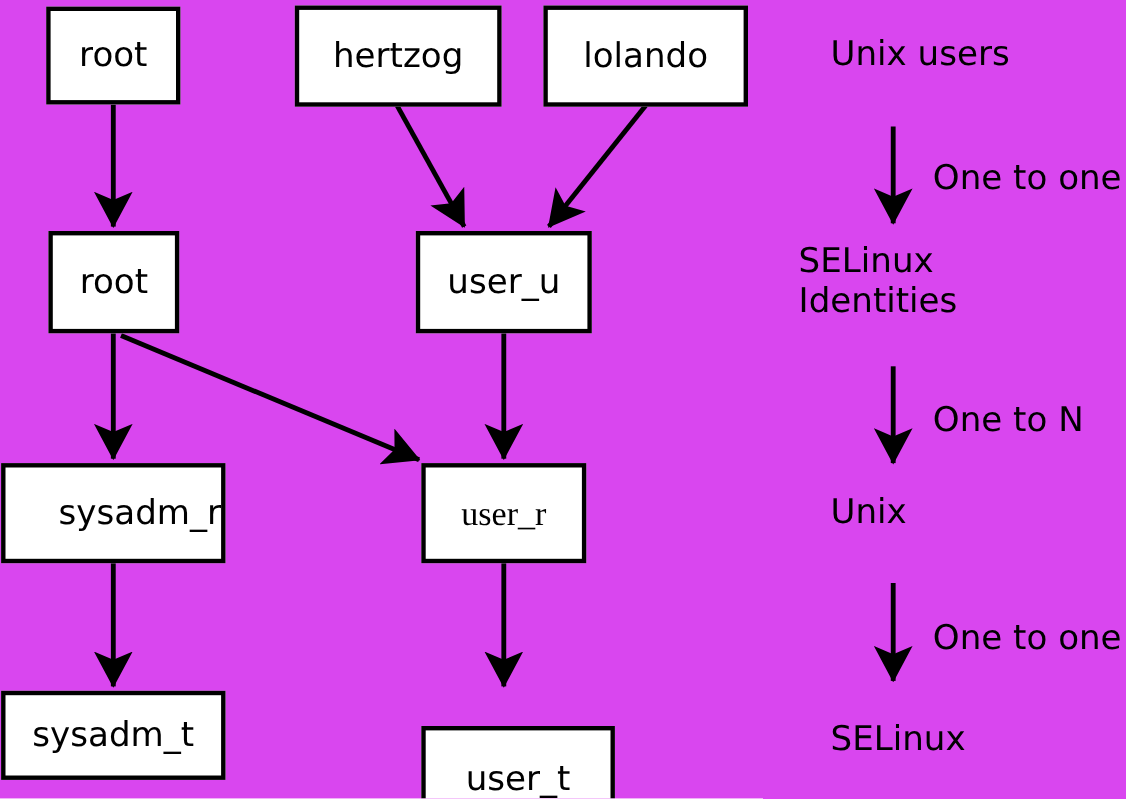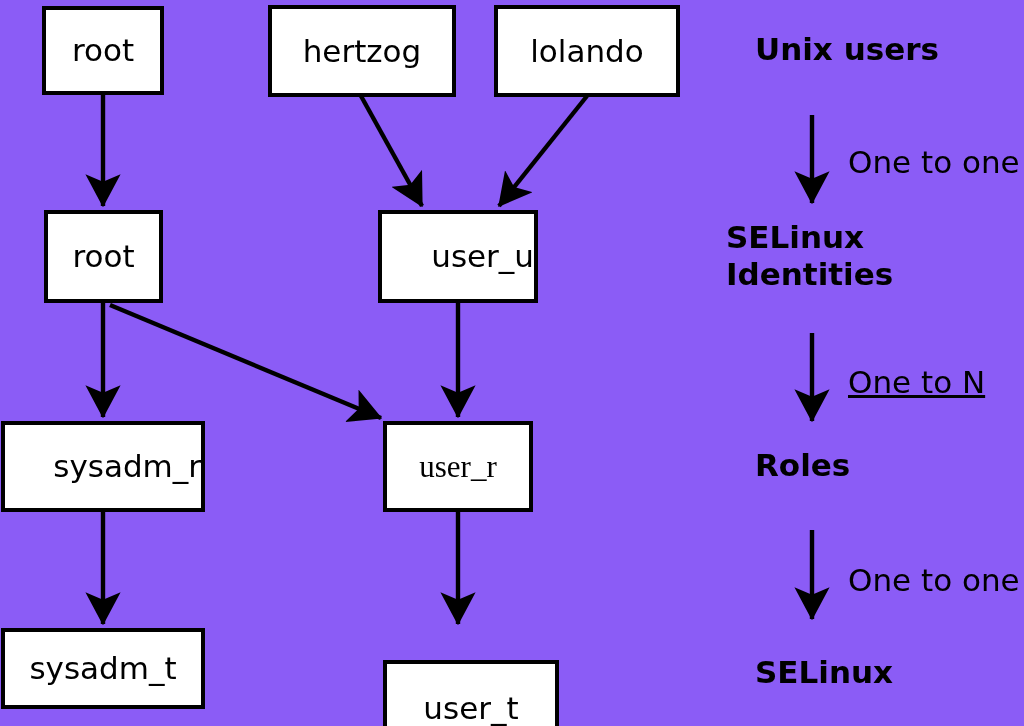--- a/index.html
+++ b/index.html
@@ -4,21 +4,21 @@
 <style>
   html, body {
     margin: 0;
     padding: 0;
     background: #ffffff;
   }
   .stage {
     position: relative;
     width: 1024px;
     height: 726px;
-    background: #8b5cf6;
+    background: #d946ef;
     font-family: "DejaVu Sans", "Liberation Sans", sans-serif;
     color: #000000;
     overflow: hidden;
   }
   svg.edges {
     position: absolute;
     left: 0;
     top: 0;
     width: 1024px;
     height: 726px;
@@ -32,37 +32,37 @@
     align-items: center;
     justify-content: center;
     font-size: 31px;
     line-height: 1;
     white-space: nowrap;
   }
   #n-unix-root    { left: 42px;  top: 6px;   width: 122px; height: 89px; }
   #n-hertzog      { left: 268px; top: 5px;   width: 188px; height: 92px; }
   #n-lolando      { left: 494px; top: 5px;   width: 186px; height: 92px; }
   #n-selinux-root { left: 44px;  top: 210px; width: 119px; height: 93px; }
-  #n-user-u       { left: 378px; top: 210px; width: 160px; height: 93px; justify-content: flex-end; }
+  #n-user-u       { left: 378px; top: 210px; width: 160px; height: 93px; }
   #n-sysadm-r     { left: 1px;   top: 421px; width: 204px; height: 91px; justify-content: flex-end; }
   #n-user-r       { left: 383px; top: 421px; width: 150px; height: 91px; font-family: Liberation Serif, serif; }
   #n-sysadm-t     { left: 1px;   top: 628px; width: 204px; height: 81px; }
   #n-user-t       { left: 383px; top: 628px; width: 176px; height: 97px; margin-top: 32px; }
 
   .legend-label {
     position: absolute;
     font-size: 31px;
     line-height: 37px;
     white-space: nowrap;
   }
-  .legend-label.bold { font-weight: bold; }
+  .legend-label.bold { font-weight: normal; }
   #lg-unix-users   { left: 755px; top: 31px; }
   #lg-one-to-one-1 { left: 848px; top: 144px; }
   #lg-selinux-ids  { left: 726px; top: 219px; width: 200px; white-space: normal; }
-  #lg-one-to-n     { left: 848px; top: 364px; text-decoration: underline; }
+  #lg-one-to-n     { left: 848px; top: 364px; }
   #lg-roles        { left: 755px; top: 447px; }
   #lg-one-to-one-2 { left: 848px; top: 562px; }
   #lg-domain       { left: 755px; top: 654px; }
 </style>
 </head>
 <body>
 
 <div class="stage">
 
   <svg class="edges" viewBox="0 0 1024 726" xmlns="http://www.w3.org/2000/svg">
@@ -111,17 +111,17 @@
     <span>sysadm_t</span>
   </div>
   <div class="node" id="n-user-t">
     <span>user_t</span>
   </div>
 
   <div class="legend-label bold" id="lg-unix-users">Unix users</div>
   <div class="legend-label" id="lg-one-to-one-1">One to one</div>
   <div class="legend-label bold" id="lg-selinux-ids">SELinux Identities</div>
   <div class="legend-label" id="lg-one-to-n">One to N</div>
-  <div class="legend-label bold" id="lg-roles">Roles</div>
+  <div class="legend-label bold" id="lg-roles">Unix</div>
   <div class="legend-label" id="lg-one-to-one-2">One to one</div>
   <div class="legend-label bold" id="lg-domain">SELinux</div>
 
 </div>
 
 </body></html>

